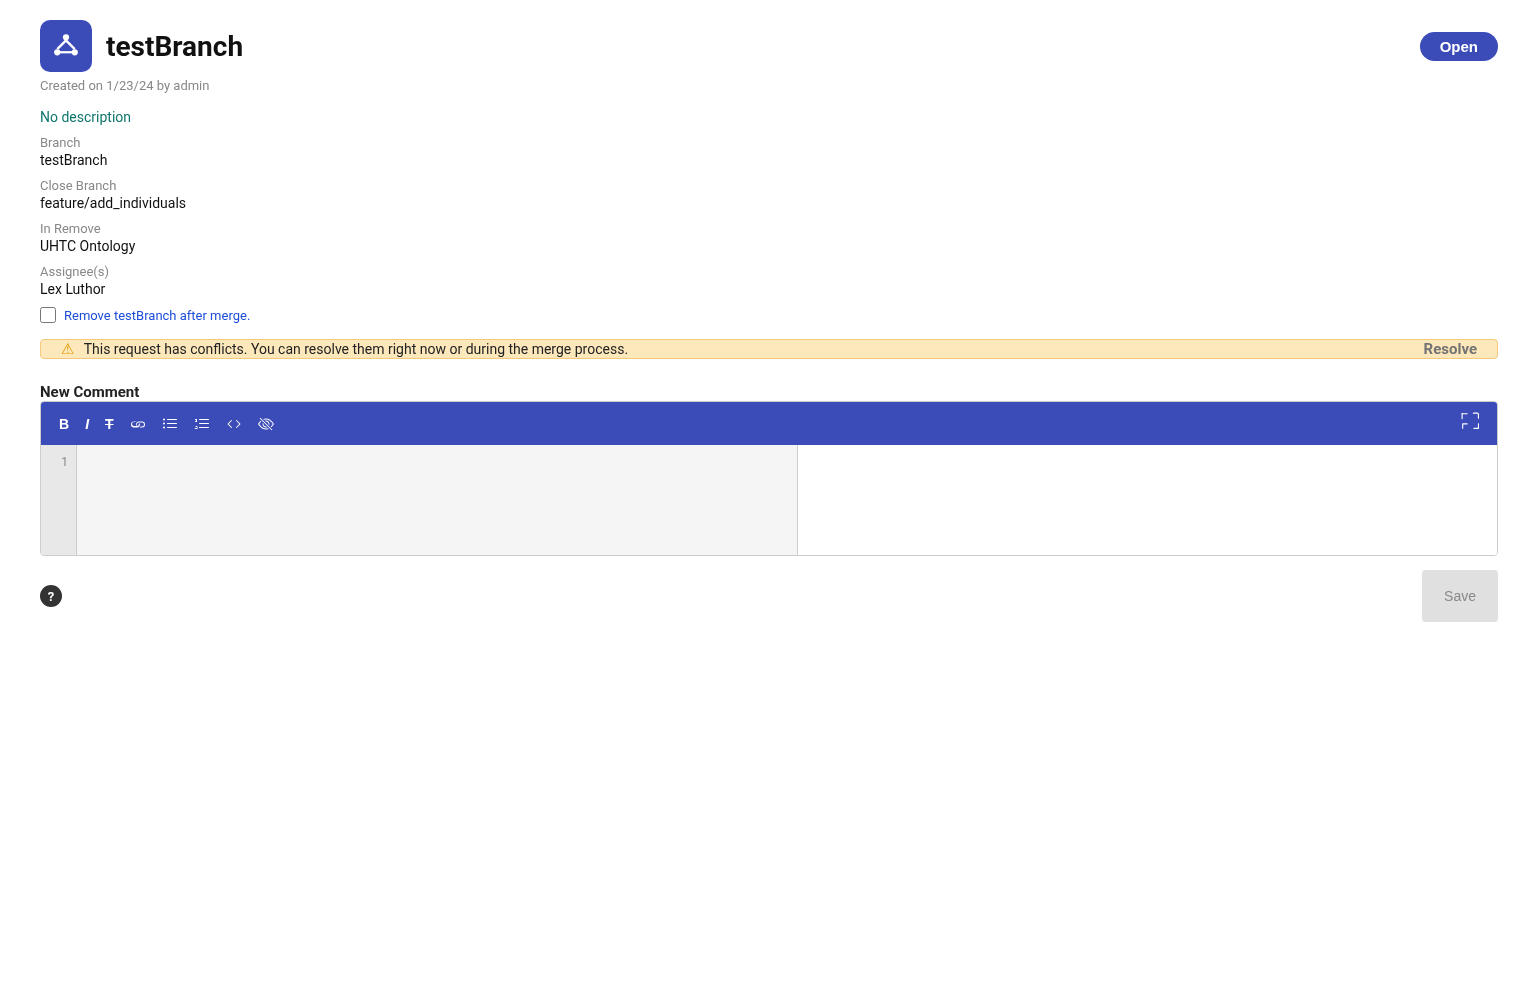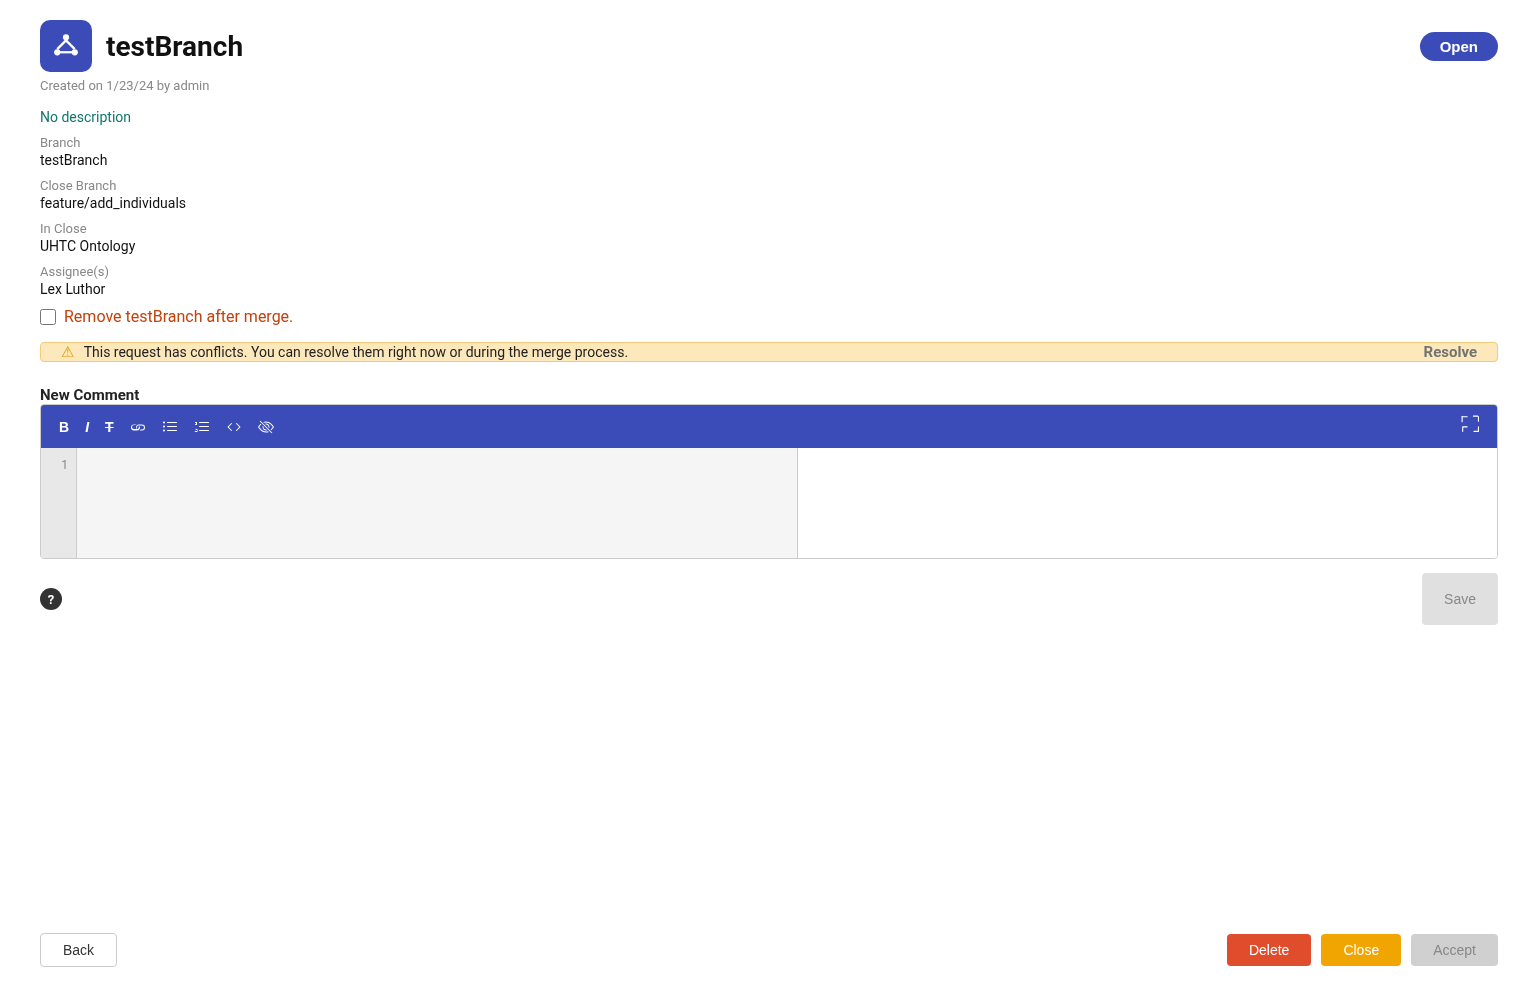--- a/index.html
+++ b/index.html
@@ -104,22 +104,22 @@
       margin-top: 6px;
     }
 
     .checkbox-row input[type="checkbox"] {
       width: 16px;
       height: 16px;
       cursor: pointer;
     }
 
     .checkbox-label {
-      font-size: 16px;
-      color: #c2410c;
+      font-size: 13px;
+      color: #1d4ed8;
     }
 
     
     .conflict-banner {
       background: #fde8bb;
       border: 1px solid #f5c97a;
       border-radius: 4px;
       padding: 0 20px;
       display: flex;
       align-items: center;
@@ -377,21 +377,21 @@
     <div class="meta-label">Branch</div>
     <div class="meta-value">testBranch</div>
   </div>
 
   <div class="meta-section">
     <div class="meta-label">Close Branch</div>
     <div class="meta-value">feature/add_individuals</div>
   </div>
 
   <div class="meta-section">
-    <div class="meta-label">In Close</div>
+    <div class="meta-label">In Remove</div>
     <div class="meta-value">UHTC Ontology</div>
   </div>
 
   <div class="meta-section">
     <div class="meta-label">Assignee(s)</div>
     <div class="meta-value">Lex Luthor</div>
   </div>
 
   <div class="checkbox-row">
     <input type="checkbox" id="remove-checkbox" style="">
@@ -465,22 +465,14 @@
       <textarea class="editor-input" style=""></textarea>
       <div class="editor-preview"></div>
     </div>
   </div>
 
   <div class="comment-actions">
     <div class="help-icon">?</div>
     <button class="save-btn">Save</button>
   </div>
 
-  <div class="footer-actions">
-    <button class="back-btn">Back</button>
-    <div class="right-btns">
-      <button class="delete-btn">Delete</button>
-      <button class="close-btn">Close</button>
-      <button class="accept-btn">Accept</button>
-    </div>
-  </div>
 
 </div>
 
 </body></html>

